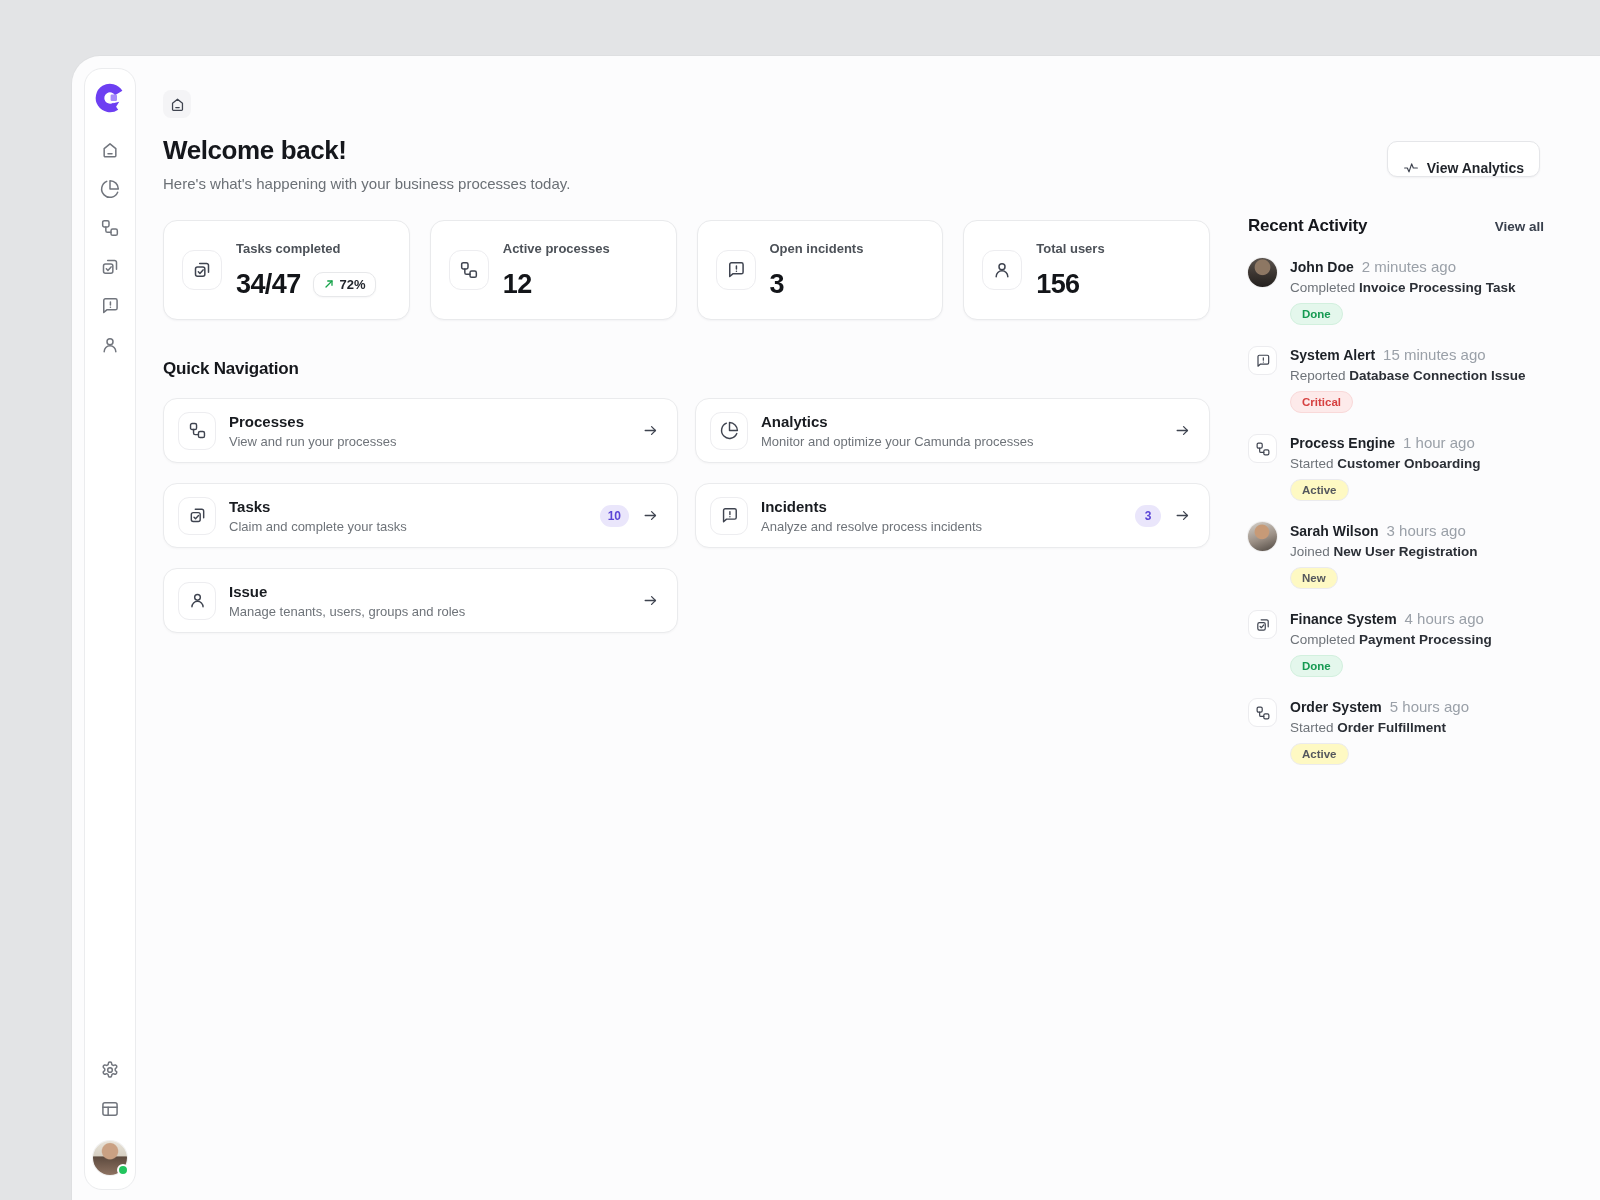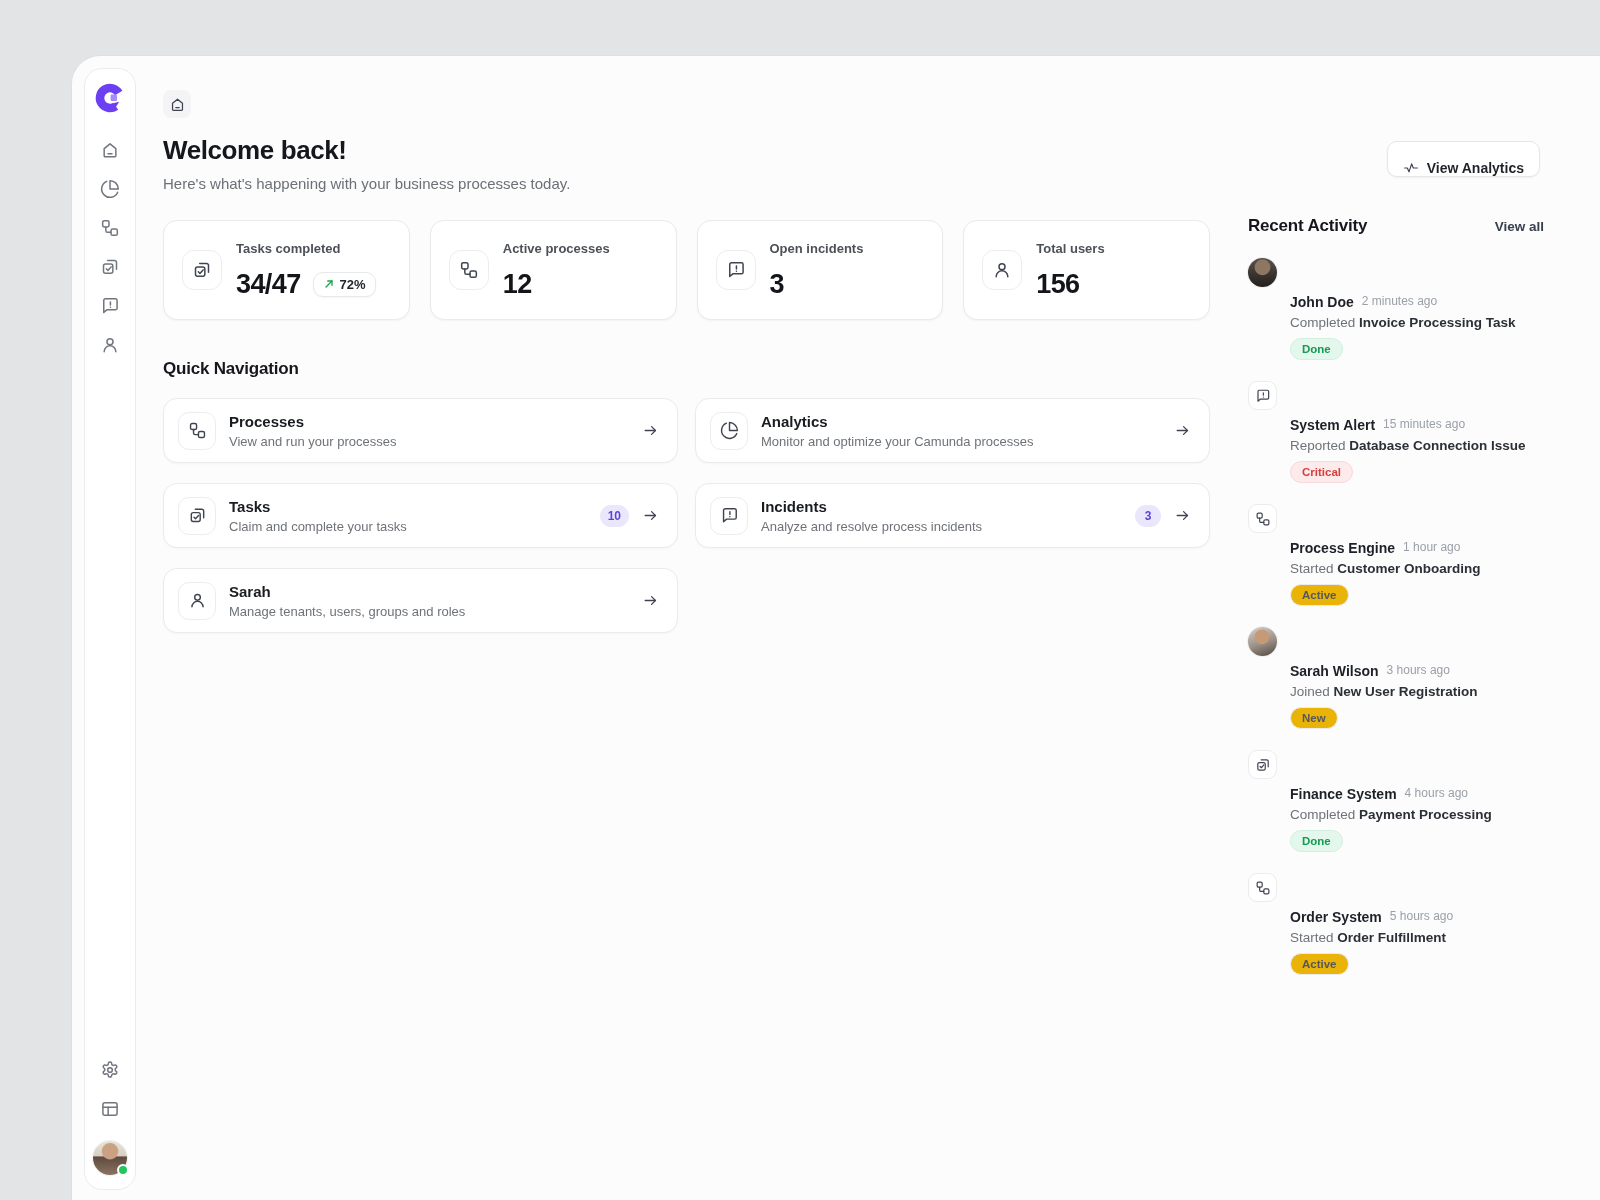--- a/index.html
+++ b/index.html
@@ -121,35 +121,35 @@
   .activity-item { display:flex; gap:13px; }
   .activity-icon-box {
     width:29px; height:29px; border-radius:9px; flex:none;
     border:1px solid #ececef; background:#fff;
     display:flex; align-items:center; justify-content:center;
   }
   .avatar-xs { width:29px; height:29px; border-radius:50%; flex:none; box-shadow:0 0 0 1px rgba(0,0,0,0.05); }
   .avatar--john { background:radial-gradient(circle at 50% 32%, #8d7763 0 30%, transparent 34%), linear-gradient(180deg,#5a534d 0%,#38322e 60%,#23201e 100%); }
   .avatar--sarah { background:radial-gradient(circle at 48% 34%, #c79a77 0 28%, transparent 32%), linear-gradient(160deg,#d7d3cd 0%,#9b8f85 55%,#4d4640 100%); }
   .activity-body { flex:1; min-width:0; }
-  .activity-name-row { display:flex; align-items:flex-start; gap:8px;margin-top:36px; }
+  .activity-name-row { display:flex; align-items:flex-end; gap:8px; }
   .activity-name { font-size:14px; font-weight:700; color:#1d2127; }
-  .activity-time { font-size:12px; color:#9aa0a8; white-space:nowrap; }
+  .activity-time { font-size:15px; color:#9aa0a8; white-space:nowrap; }
   .activity-line { font-size:13.5px; color:#6e7379; margin-top:5px; }
   .activity-target { font-weight:700; color:#2b2f36; }
   .badge {
     display:inline-block; margin-top:8px;
     font-size:11.5px; font-weight:700;
     padding:4px 11px; border-radius:999px;
     border:1px solid transparent;
     text-align:center;
   }
   .badge--done     { background:#e4f7ec; color:#169a52; border-color:#d2f0de; }
   .badge--critical { background:#fdeaea; color:#d64040; border-color:#f9d9d9; }
-  .badge--neutral  { background:#eab308; color:#54575d; border-color:#ebebee; }
+  .badge--neutral  { background:#fef9c3; color:#54575d; border-color:#ebebee; }
 </style>
 </head>
 <body>
 
 <svg width="0" height="0" style="position:absolute">
   <defs>
     <g id="i-home">
       <path d="M5 10.3 12 4.6l7 5.7V19a1.2 1.2 0 0 1-1.2 1.2H6.2A1.2 1.2 0 0 1 5 19Z"></path>
       <path d="M9.6 16.4h4.8"></path>
     </g>
@@ -397,21 +397,21 @@
           </svg>
       </div>
 
       <div class="nav-card">
         <div class="icon-box icon-box--sm">
           <svg viewBox="0 0 24 24" width="19" height="19" class="ico ico--dark">
               <use href="#i-user"></use>
             </svg>
         </div>
         <div class="nav-card-text">
-          <div class="nav-card-title">Sarah</div>
+          <div class="nav-card-title">Issue</div>
           <div class="nav-card-desc">Manage tenants, users, groups and roles</div>
         </div>
         <svg viewBox="0 0 24 24" width="17" height="17" class="ico ico--dark">
             <use href="#i-arrow-right"></use>
           </svg>
       </div>
     </section>
   </main>
 
   <button class="view-analytics">

